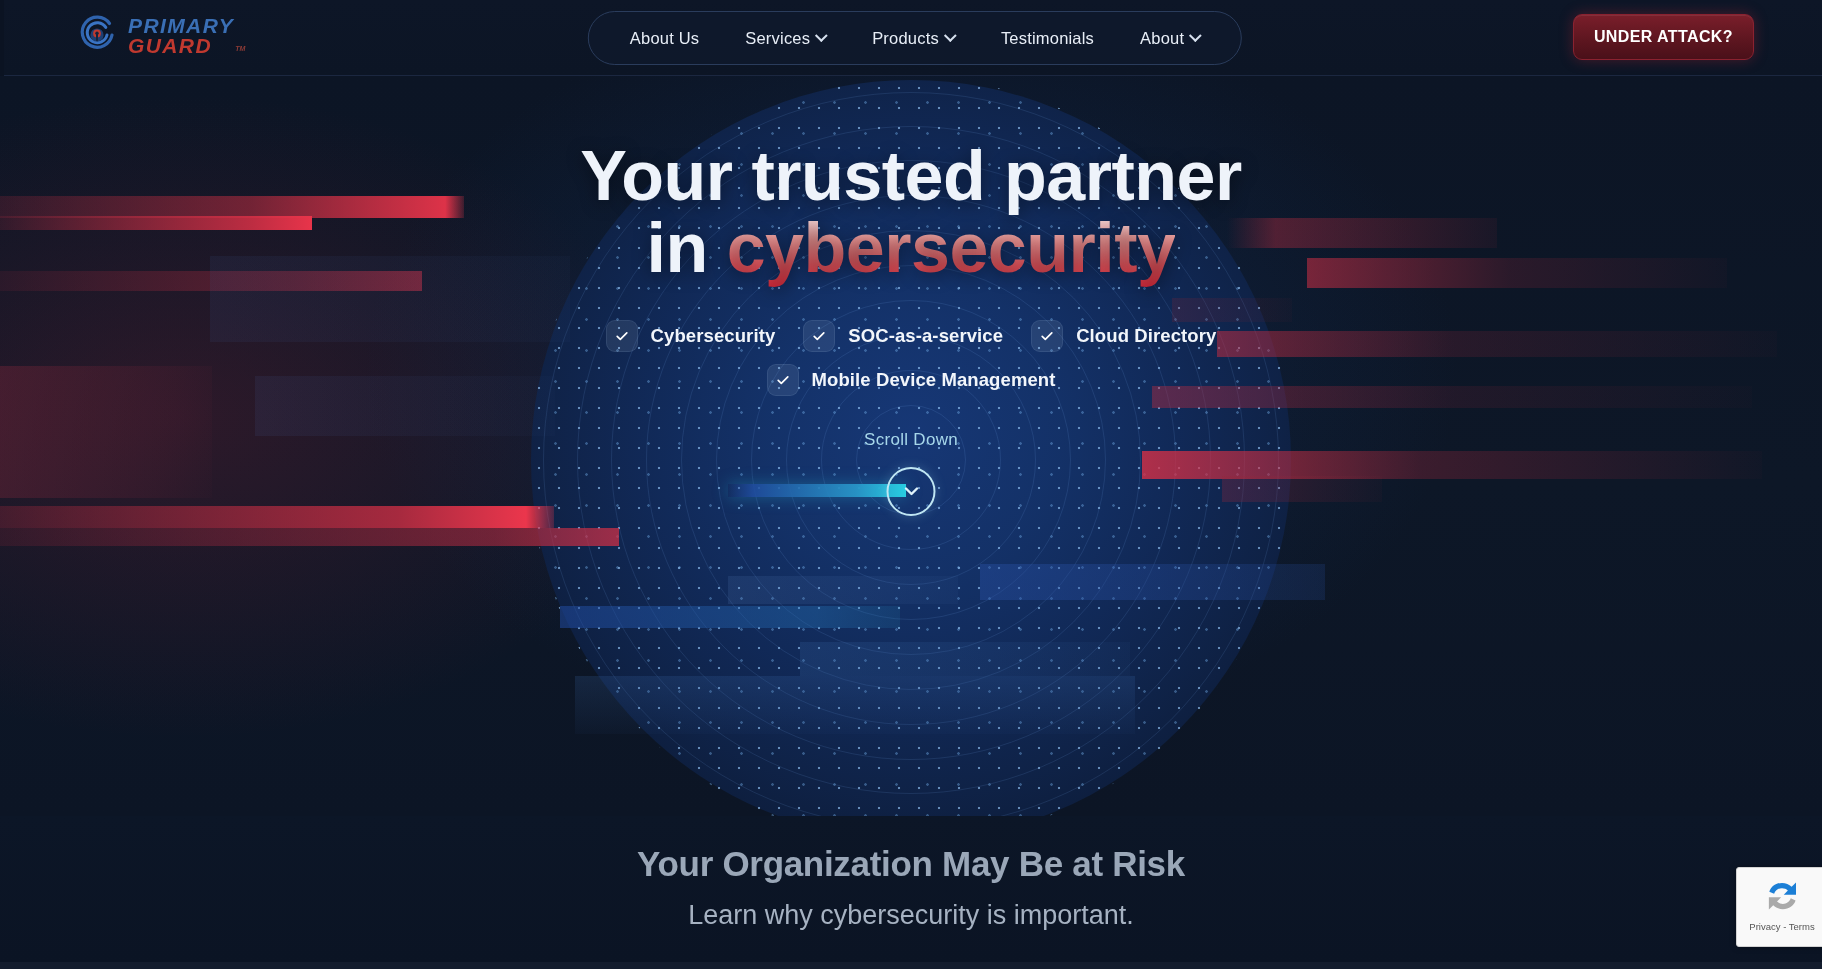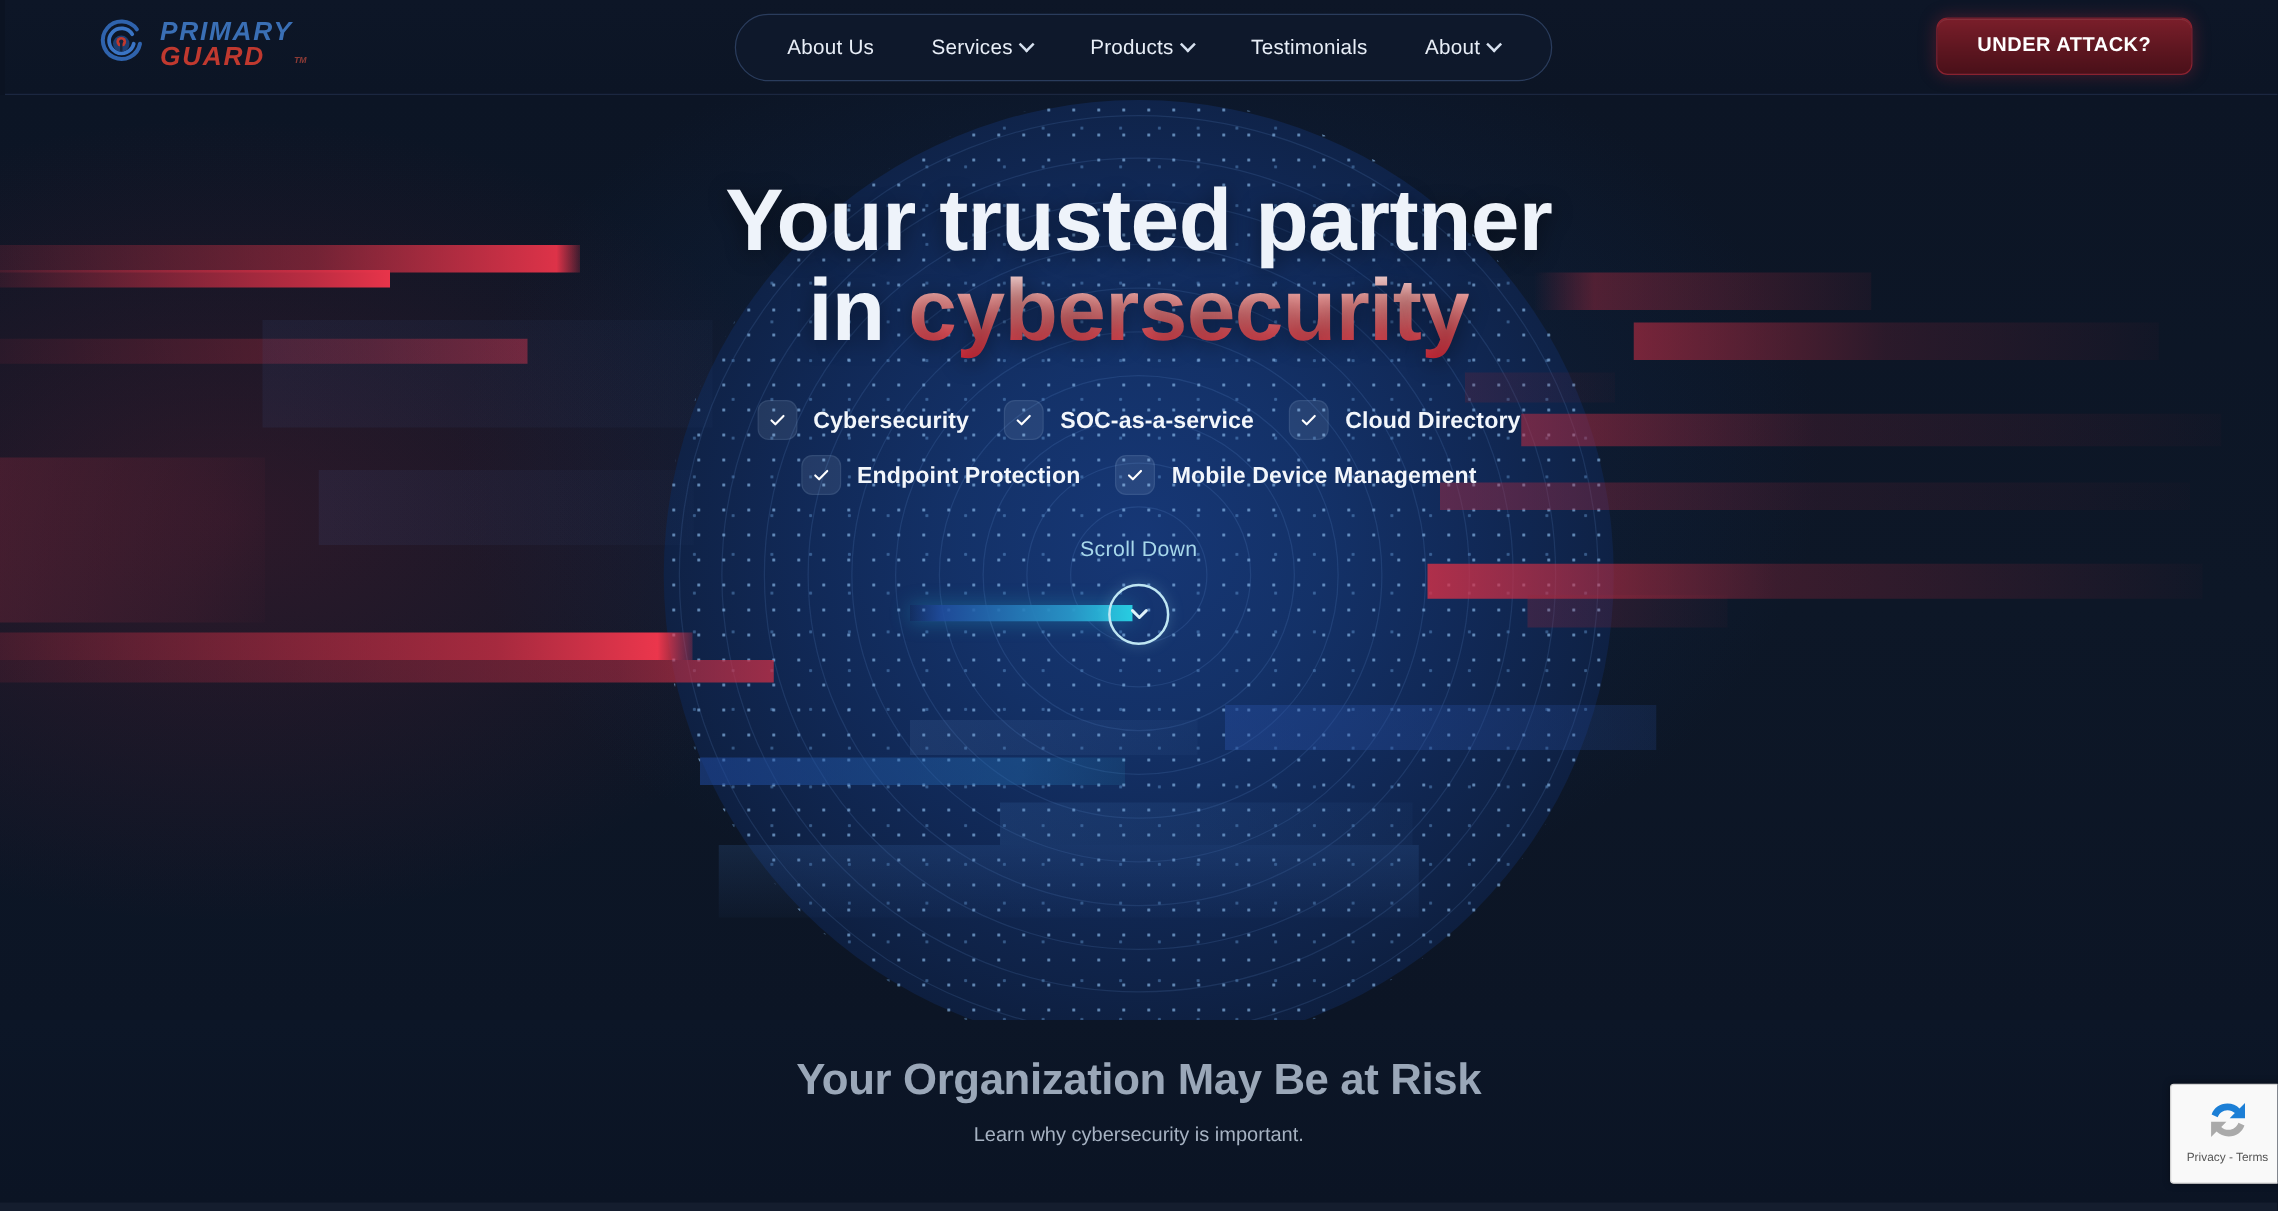--- a/index.html
+++ b/index.html
@@ -34,21 +34,21 @@
   .nav-item{
     display:flex; align-items:center; gap:7px;
     color:#e8eef7; font-size:16.5px; font-weight:400; letter-spacing:.2px;
     padding:0 15px; height:54px; cursor:pointer; white-space:nowrap;
   }
   .chev{ display:inline-block; width:9px; height:9px; border-right:2px solid #d7e1ef; border-bottom:2px solid #d7e1ef;
          transform:rotate(45deg) translate(-2px,-2px); }
 
   .attack-btn{
     position:absolute; right:72px; top:14px;
-    height:46px; padding:0 32px; border-radius:9px; border:1px solid #8a2230;
+    height:46px; padding:0 20px; border-radius:9px; border:1px solid #8a2230;
     background:linear-gradient(180deg,#7a1e2a 0%, #5e1620 55%, #4a1019 100%);
     box-shadow:0 0 14px rgba(190,40,55,.35), inset 0 1px 0 rgba(255,255,255,.08);
     color:#fff; font-size:16px; font-weight:800; letter-spacing:.4px;
     display:flex; align-items:center; cursor:pointer;
   }
 
   
   .hero{
     position:absolute; top:76px; left:0; width:1822px; height:740px; overflow:hidden;
     background:
@@ -129,21 +129,21 @@
     box-shadow:0 0 12px rgba(150,220,240,.22);
   }
 
   
   .risk{
     position:absolute; left:0; top:816px; width:1822px; height:146px;
     background:linear-gradient(180deg,#0c1627 0%, #0b1424 100%);
     display:flex; flex-direction:column; align-items:center;
   }
   .risk-title{ margin-top:28px; font-size:35px; font-weight:700; color:#9aa7b8; letter-spacing:-0.3px; }
-  .risk-sub{ margin-top:16px; font-size:16px; font-weight:400; color:#a6b2c2;text-align:right; }
+  .risk-sub{ margin-top:16px; font-size:27px; font-weight:400; color:#a6b2c2;text-align:right; }
 
   .bottom-bar{ position:absolute; left:0; bottom:0; width:1822px; height:7px; background:#141d2e; }
 
   
   .recaptcha{
     position:absolute; right:-6px; bottom:22px; width:92px; height:80px; z-index:70;
     background:#f9f9f9; border:1px solid #d3d3d3; border-radius:3px;
     box-shadow:0 0 6px rgba(0,0,0,.35);
     display:flex; flex-direction:column; align-items:center; justify-content:flex-start;
     padding-top:7px; overflow:hidden;
@@ -278,28 +278,20 @@
           </div>
         </div>
 
         <div class="feature-row">
           <div class="feature">
             <span class="check-badge">
               <svg width="16" height="16" viewBox="0 0 16 16">
                   <path d="M3.2 8.4 L6.3 11.4 L12.8 4.8" fill="none" stroke="#ffffff" stroke-width="1.7" stroke-linecap="round" stroke-linejoin="round"></path>
                 </svg>
             </span>
-            <span class="feature-label">Endpoint Protection</span>
-          </div>
-          <div class="feature">
-            <span class="check-badge">
-              <svg width="16" height="16" viewBox="0 0 16 16">
-                  <path d="M3.2 8.4 L6.3 11.4 L12.8 4.8" fill="none" stroke="#ffffff" stroke-width="1.7" stroke-linecap="round" stroke-linejoin="round"></path>
-                </svg>
-            </span>
             <span class="feature-label">Mobile Device Management</span>
           </div>
         </div>
       </div>
 
       <div class="scroll-block">
         <div class="scroll-label">Scroll Down</div>
         <div class="scroll-row">
           <div class="progress-track"></div>
           <div class="scroll-circle">

